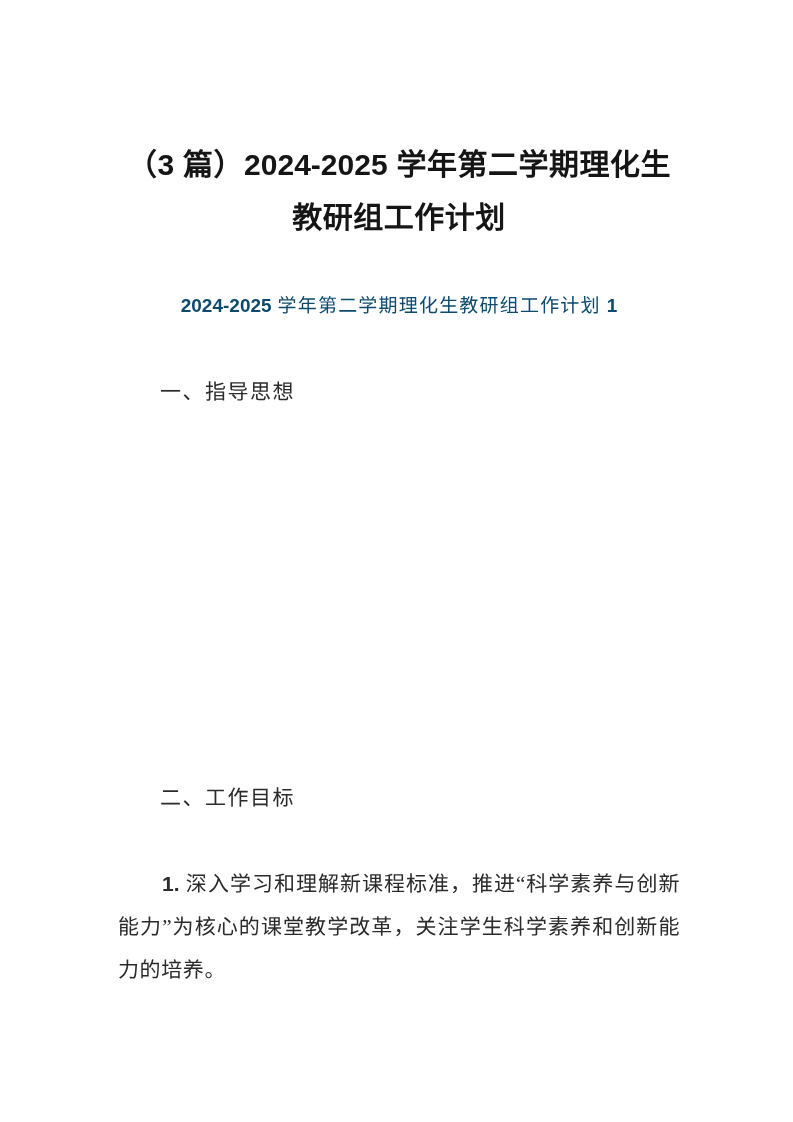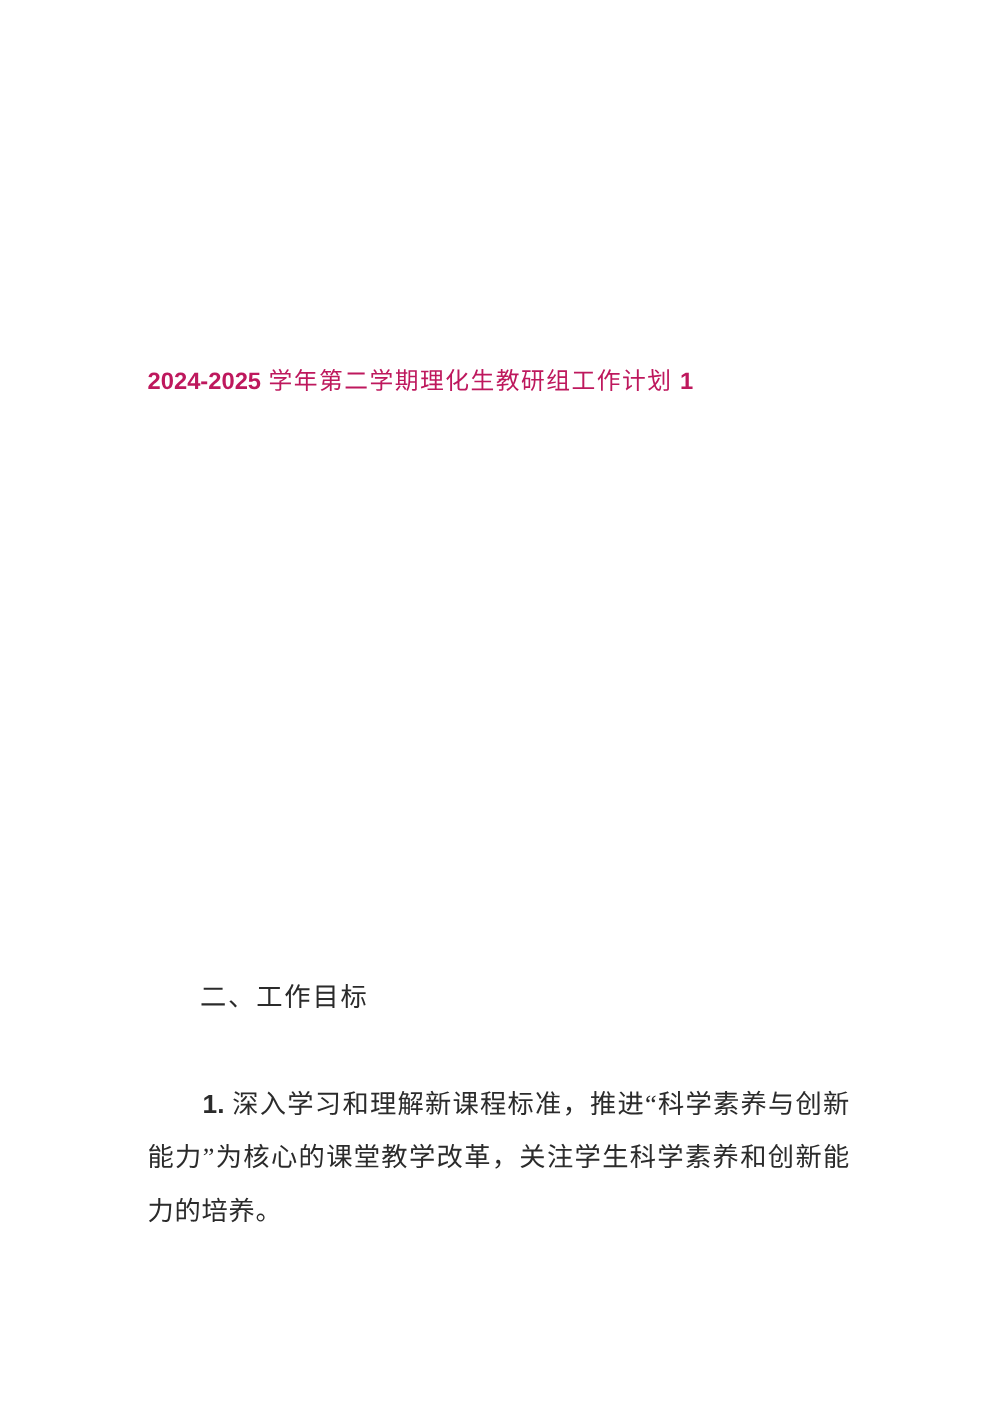--- a/index.html
+++ b/index.html
@@ -39,24 +39,25 @@
     color: #151515;
     font-family: "Liberation Sans", "DejaVu Sans", sans-serif;
   }
 
   
   .doc-subtitle {
     position: absolute;
     left: 118px;
     top: 291px;
     width: 562px;
+    text-align: center;
     font-size: 19px;
     line-height: 30px;
     letter-spacing: 1.2px;
-    color: #be185d;
+    color: #0c4a6e;
   }
 
   
   .body-block {
     position: absolute;
     left: 118px;
     width: 562px;
     font-size: 21px;
     line-height: 43px;
     text-align: justify;
@@ -94,22 +95,24 @@
     font-weight: bold;
     letter-spacing: 0;
     font-size: 19px;
   }
 </style>
 </head>
 <body>
 
 <div class="page">
 
+  <h1 class="doc-title">（<span class="num">3</span> 篇）<span class="num">2024-2025</span> 学年第二学期理化生教研组工作计划</h1>
 
   <div class="doc-subtitle"><span class="num-light">2024-2025</span> 学年第二学期理化生教研组工作计划 <span class="num-light">1</span></div>
 
+  <div id="sec-1-heading" class="body-block section-heading">一、指导思想</div>
 
 
   <div id="sec-2-heading" class="body-block section-heading">二、工作目标</div>
 
   <div id="sec-2-para" class="body-block para-numbered"><span class="num">1.</span> 深入学习和理解新课程标准，推进“科学素养与创新能力”为核心的课堂教学改革，关注学生科学素养和创新能力的培养。</div>
 
 </div>
 
 </body></html>

